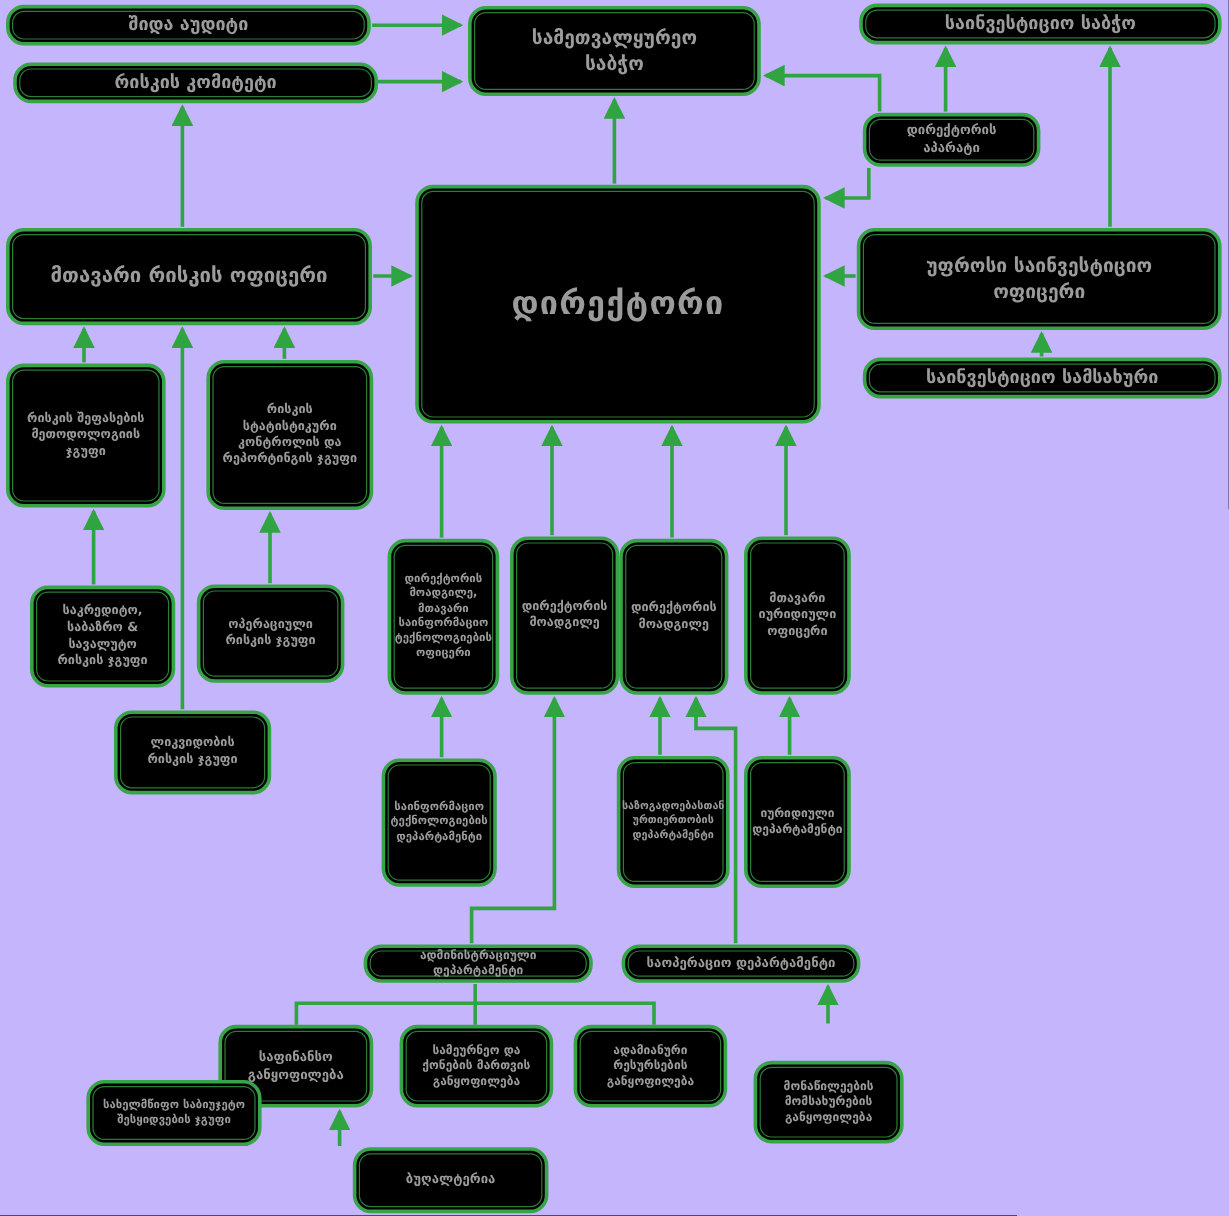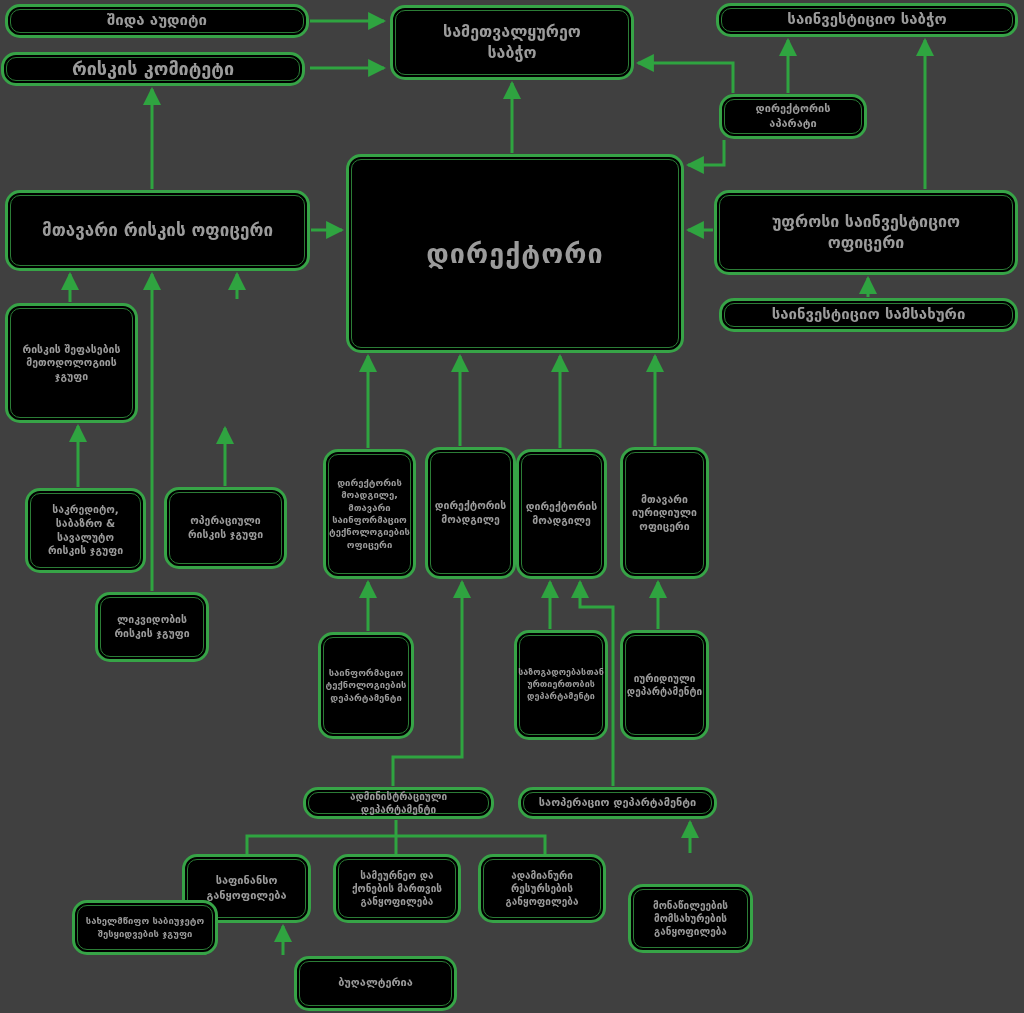--- a/index.html
+++ b/index.html
@@ -1,40 +1,40 @@
 <!DOCTYPE html>
 <html><head>
 <meta charset="utf-8">
 <style>
   html,body{margin:0;padding:0;background:#000;}
-  #canvas{position:relative;width:1024px;height:1013px;background:#404040;overflow:hidden;
+  #canvas{position:relative;width:1024px;height:1013px;background:#c4b5fd;overflow:hidden;
           font-family:"DejaVu Sans",sans-serif;}
   #wires{position:absolute;left:0;top:0;z-index:1;}
   .node{position:absolute;box-sizing:border-box;background:#000;
         border:3px solid #37a447;border-radius:15px;
         display:flex;align-items:center;justify-content:center;text-align:center;
         color:#9b9b9b;font-weight:700;line-height:1.3;z-index:2;padding:3px 5px;}
   .node::before{content:"";position:absolute;inset:2px;border:1px solid #2b7c36;
         border-radius:10px;pointer-events:none;}
   .node span{white-space:pre-line;position:relative;}
   
   #n-internal-audit{left:5px;top:4px;width:304px;height:34px;font-size:15px;}
-  #n-risk-committee{left:1px;top:52px;width:304px;height:34px;font-size:18px;text-align:right;}
+  #n-risk-committee{left:11px;top:52px;width:304px;height:34px;font-size:15px;text-align:right;}
   #n-supervisory-board{left:390px;top:5px;width:244px;height:75px;font-size:16px;}
   #n-investment-board{left:716px;top:3px;width:302px;height:34px;font-size:15px;}
   #n-director-office{left:719px;top:94px;width:148px;height:45px;font-size:11px;}
   #n-cro{left:5px;top:190px;width:305px;height:81px;font-size:17px;}
   #n-director{left:346px;top:154px;width:338px;height:199px;font-size:27px;letter-spacing:1px;}
   #n-cio{left:714px;top:190px;width:304px;height:85px;font-size:16px;}
   #n-investment-service{left:719px;top:298px;width:299px;height:34px;font-size:15px;}
   #n-risk-methodology{left:5px;top:303px;width:133px;height:120px;font-size:10.5px;}
   #n-risk-statistical{left:172px;top:300px;width:139px;height:125px;font-size:10.5px;}
   #n-credit-market{left:25px;top:488px;width:121px;height:85px;font-size:10.5px;}
   #n-operational-risk{left:164px;top:487px;width:123px;height:82px;font-size:10.5px;}
-  #n-liquidity-risk{left:95px;top:592px;width:114px;height:70px;font-size:10.5px;}
+  #n-liquidity-risk{left:95px;top:592px;width:131px;height:70px;font-size:10.5px;}
   #n-deputy-cito{left:323px;top:449px;width:93px;height:130px;font-size:9.5px;}
   #n-deputy-1{left:425px;top:447px;width:91px;height:132px;font-size:10.5px;}
   #n-deputy-2{left:516px;top:449px;width:91px;height:130px;font-size:10.5px;}
   #n-clo{left:620px;top:447px;width:89px;height:132px;font-size:10.5px;}
   #n-it-dept{left:318px;top:632px;width:96px;height:107px;font-size:9.5px;}
   #n-pr-dept{left:514px;top:630px;width:94px;height:110px;font-size:9px;padding:2px;}
   #n-legal-dept{left:620px;top:630px;width:89px;height:110px;font-size:10px;}
   #n-admin-dept{left:303px;top:787px;width:191px;height:32px;font-size:10px;}
   #n-ops-dept{left:518px;top:787px;width:199px;height:32px;font-size:11px;}
   #n-finance-div{left:182px;top:854px;width:129px;height:69px;font-size:11px;}
@@ -117,20 +117,26 @@
 ოფიცერი</span>
     </div>
   <div class="node" id="n-investment-service">
       <span>საინვესტიციო სამსახური</span>
     </div>
   <div class="node" id="n-risk-methodology">
       <span>რისკის შეფასების
 მეთოდოლოგიის
 ჯგუფი</span>
     </div>
+  <div class="node" id="n-risk-statistical">
+      <span>რისკის
+სტატისტიკური
+კონტროლის და
+რეპორტინგის ჯგუფი</span>
+    </div>
   <div class="node" id="n-credit-market">
       <span>საკრედიტო,
 საბაზრო &amp;
 სავალუტო
 რისკის ჯგუფი</span>
     </div>
   <div class="node" id="n-operational-risk">
       <span>ოპერაციული
 რისკის ჯგუფი</span>
     </div>

